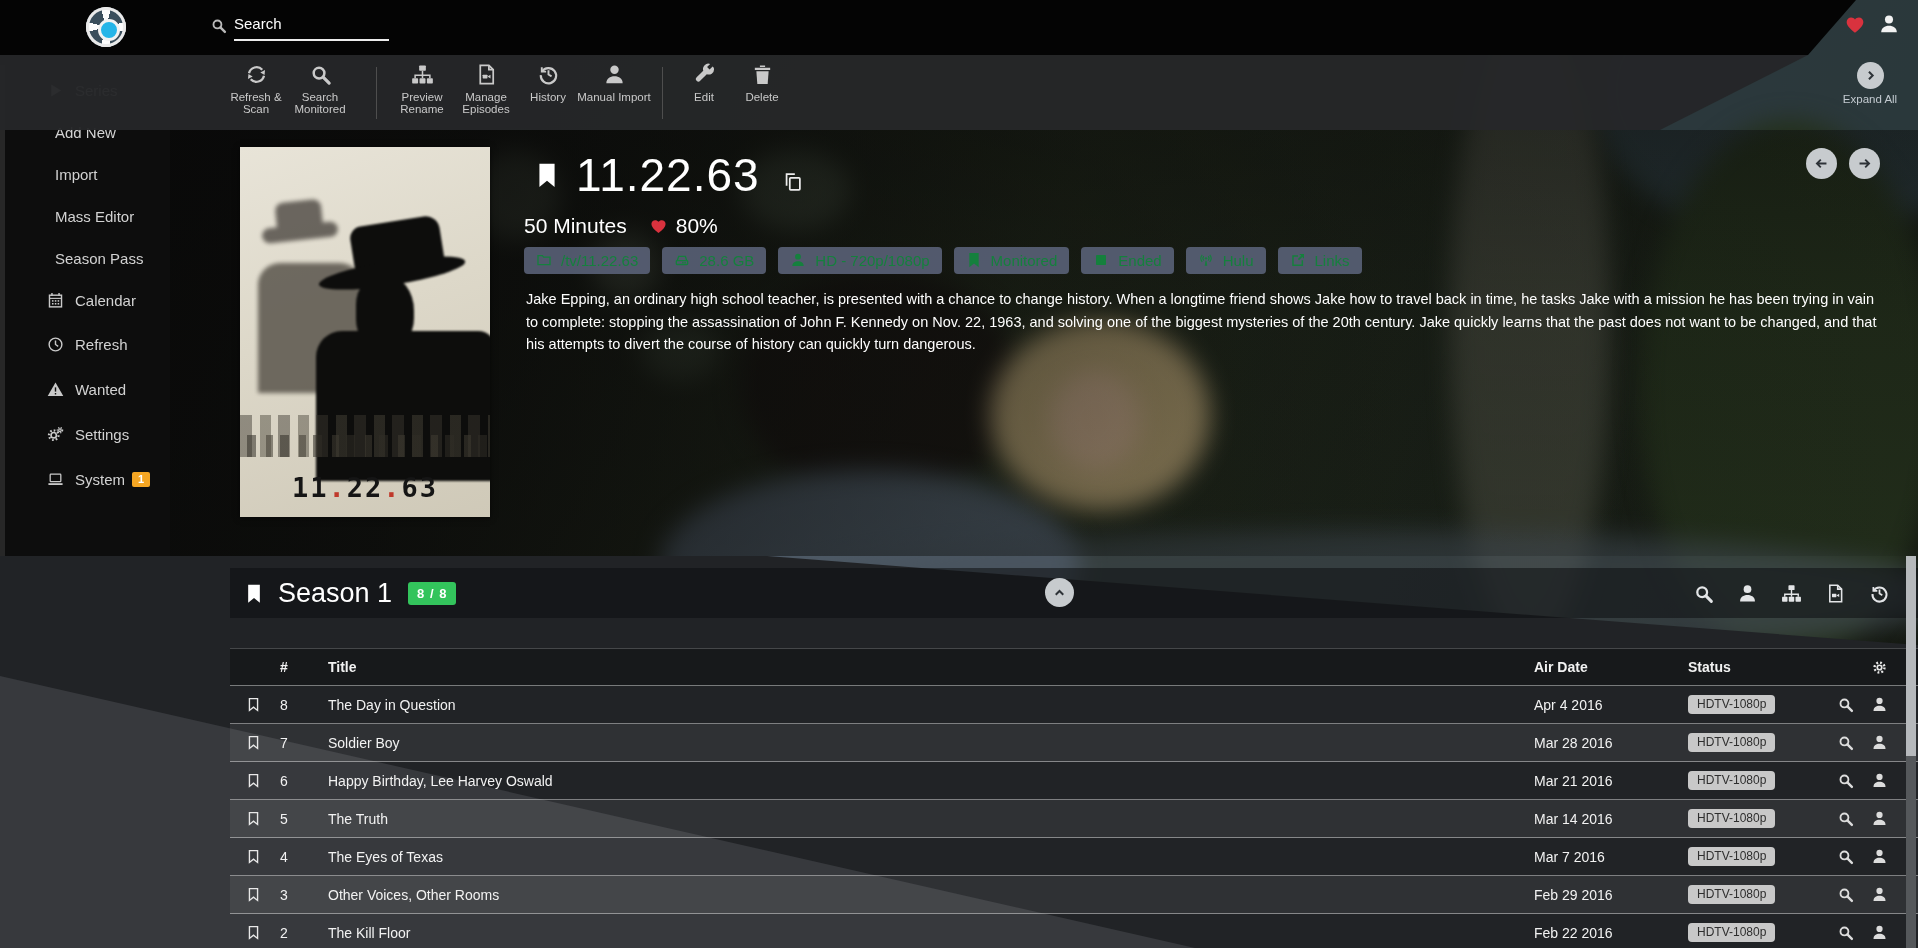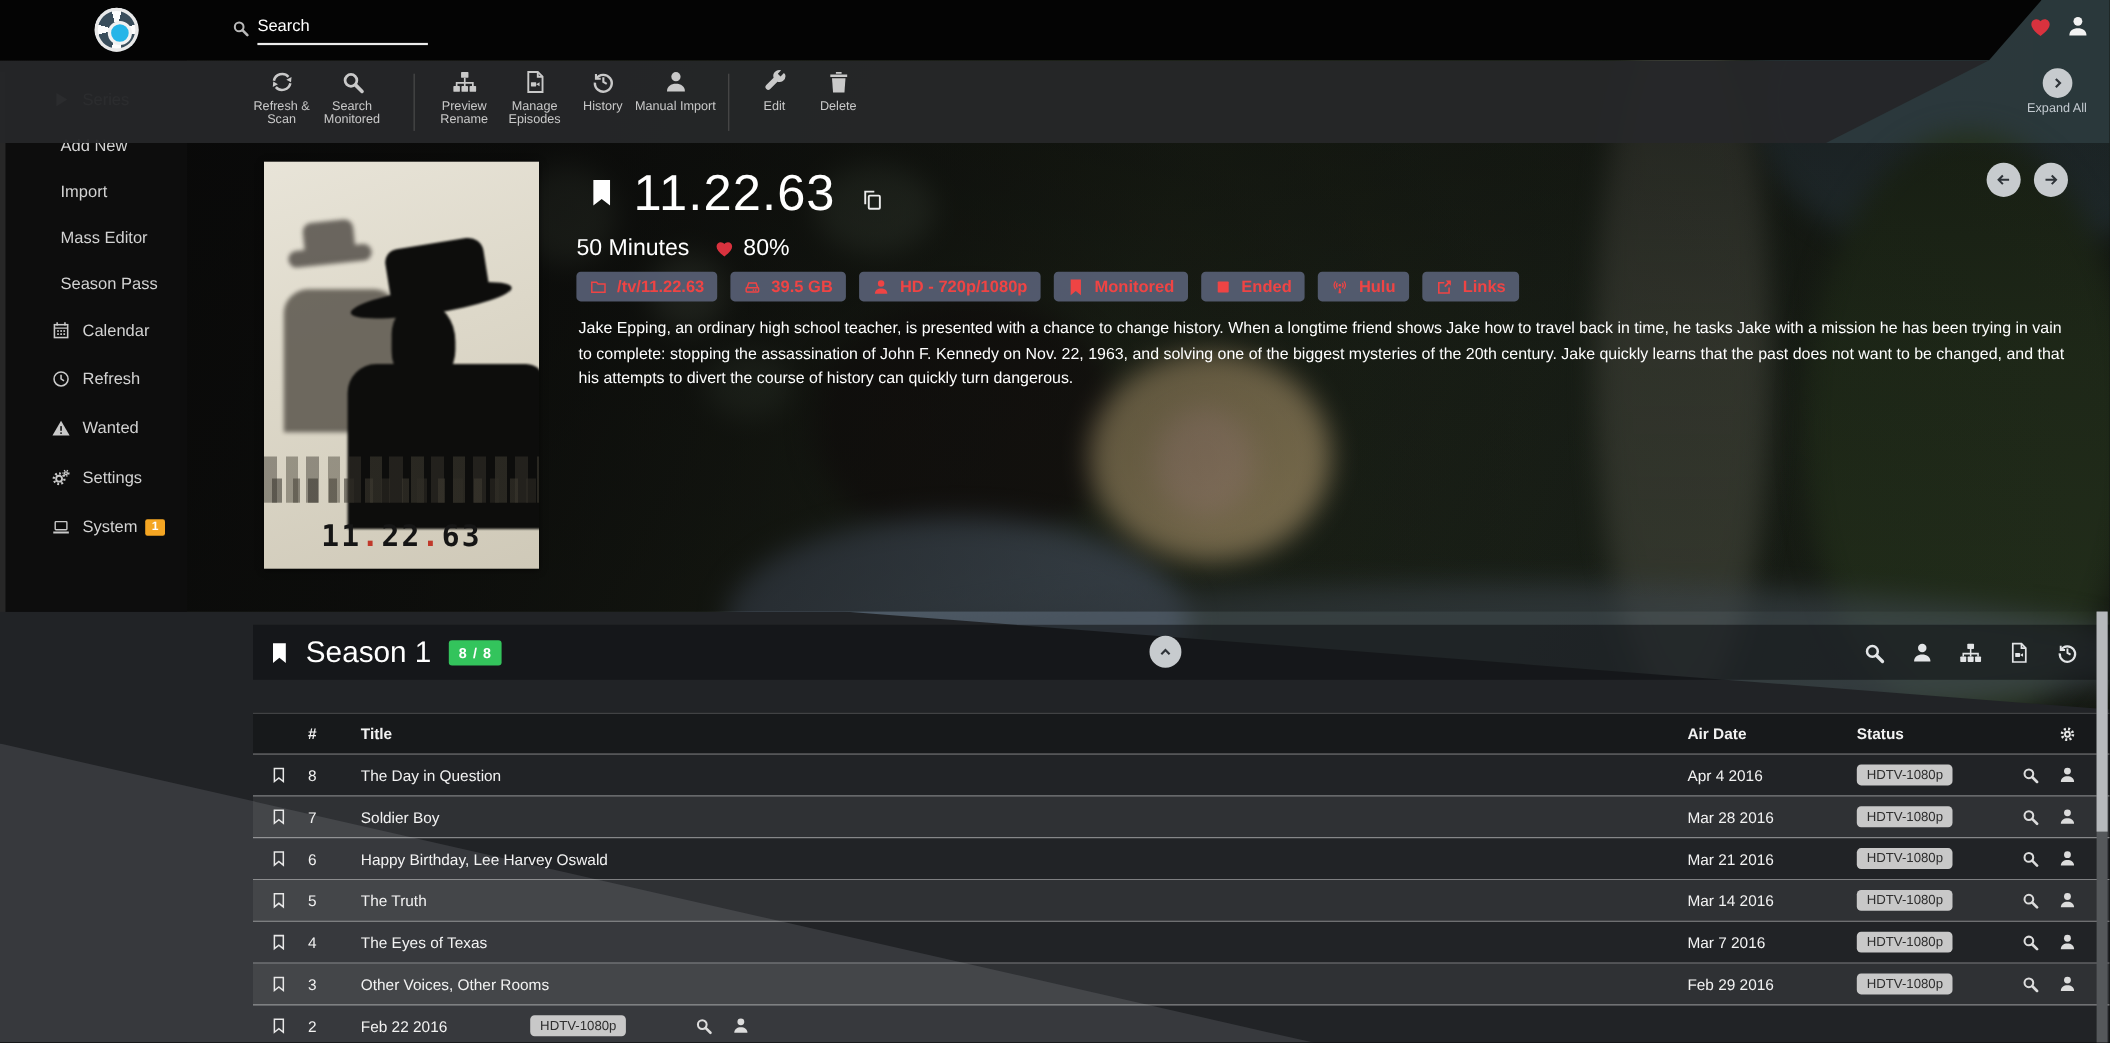--- a/index.html
+++ b/index.html
@@ -95,22 +95,22 @@
               font-family:"DejaVu Sans Mono",monospace; font-weight:bold; font-size:27px; letter-spacing:2px; color:#151515; }
   .po-title .red { color:#c0392b; }
 
   .title-row { position:absolute; left:534px; top:18px; display:flex; align-items:center; }
   .title-row .bm { width:26px; height:36px; color:#fff; margin-right:16px; cursor:pointer; }
   .series-title { font-size:46px; font-weight:300; letter-spacing:1px; }
   .copy-btn { width:22px; height:22px; color:#ececec; margin-left:22px; margin-top:14px; cursor:pointer; }
   .runtime-row { position:absolute; left:524px; top:84px; display:flex; align-items:center; font-size:21px; }
   .runtime-row .heart { width:19px; height:17px; color:#d9323e; margin-left:22px; margin-right:8px; }
   .badge-row { position:absolute; left:524px; top:117px; display:flex; gap:12px; }
-  .pill { display:flex; align-items:flex-end; gap:9px; background:rgba(91,99,122,.88); border-radius:4px;
-          padding:5px 12px; font-size:15px; color:#ef4444; white-space:nowrap;font-weight:bold; }
+  .pill { display:flex; align-items:flex-start; gap:9px; background:rgba(91,99,122,.88); border-radius:4px;
+          padding:5px 12px; font-size:15px; color:#15803d; white-space:nowrap; }
   .pill .ic { width:16px; height:16px; }
   .overview { position:absolute; left:526px; top:158px; width:1360px; font-size:14.5px; line-height:22.5px; color:#fefefe; }
   .nav-arrows { position:absolute; left:1806px; top:18px; display:flex; gap:12px; }
   .nav-arrows .circle-btn { width:31px; height:31px; }
   .nav-arrows .ic { width:17px; height:17px; }
 
   
   .content-overlay { position:absolute; left:0; top:556px; width:1918px; height:392px; background:#212326;
                      clip-path:polygon(0 0,767px 0,1918px 89px,1918px 392px,0 392px); }
   .gray-wedge { position:absolute; left:0; top:0; width:1918px; height:392px; background:#37393d;
@@ -440,20 +440,21 @@
         </div>
       </div>
 
       <div class="trow">
         <div class="c-bm">
             <svg class="ic" viewBox="0 0 24 24" fill="none" stroke="currentColor" stroke-width="2.2">
               <path d="M5.5 2.5h13V21.5l-6.5-5.2-6.5 5.2z"></path>
             </svg>
           </div>
         <div class="c-num">2</div>
+        <div class="c-title">The Kill Floor</div>
         <div class="c-air">Feb 22 2016</div>
         <div class="c-status"><span class="status-pill">HDTV-1080p</span></div>
         <div class="c-actions">
           <svg class="ic" viewBox="0 0 24 24">
               <circle cx="10.5" cy="10.5" r="5.6" fill="none" stroke="currentColor" stroke-width="2.6"></circle>
               <line x1="15" y1="15" x2="21" y2="21" stroke="currentColor" stroke-width="3.4" stroke-linecap="round"></line>
             </svg>
           <svg class="ic" viewBox="0 0 24 24" fill="currentColor">
               <circle cx="12" cy="7" r="4.4"></circle>
               <path d="M3.5 21c0-4.8 3.8-7.2 8.5-7.2s8.5 2.4 8.5 7.2z"></path>
@@ -506,21 +507,21 @@
             <path d="M3 5.5h6.5l2 2.3H21V19H3z"></path>
           </svg>
         <span>/tv/11.22.63</span>
       </div>
       <div class="pill">
         <svg class="ic" viewBox="0 0 24 24" fill="none" stroke="currentColor" stroke-width="2">
             <path d="M4.8 13 7 6.5h10L19.2 13"></path>
             <rect x="3.5" y="13" width="17" height="5.8" rx="1"></rect>
             <path d="M16.6 16h.01M13.4 16h.01" stroke-width="2.4" stroke-linecap="round"></path>
           </svg>
-        <span>39.5 GB</span>
+        <span>28.6 GB</span>
       </div>
       <div class="pill">
         <svg class="ic" viewBox="0 0 24 24" fill="currentColor">
             <circle cx="12" cy="7" r="4.4"></circle>
             <path d="M3.5 21c0-4.8 3.8-7.2 8.5-7.2s8.5 2.4 8.5 7.2z"></path>
           </svg>
         <span>HD - 720p/1080p</span>
       </div>
       <div class="pill">
         <svg class="ic" viewBox="0 0 24 24" fill="currentColor">

